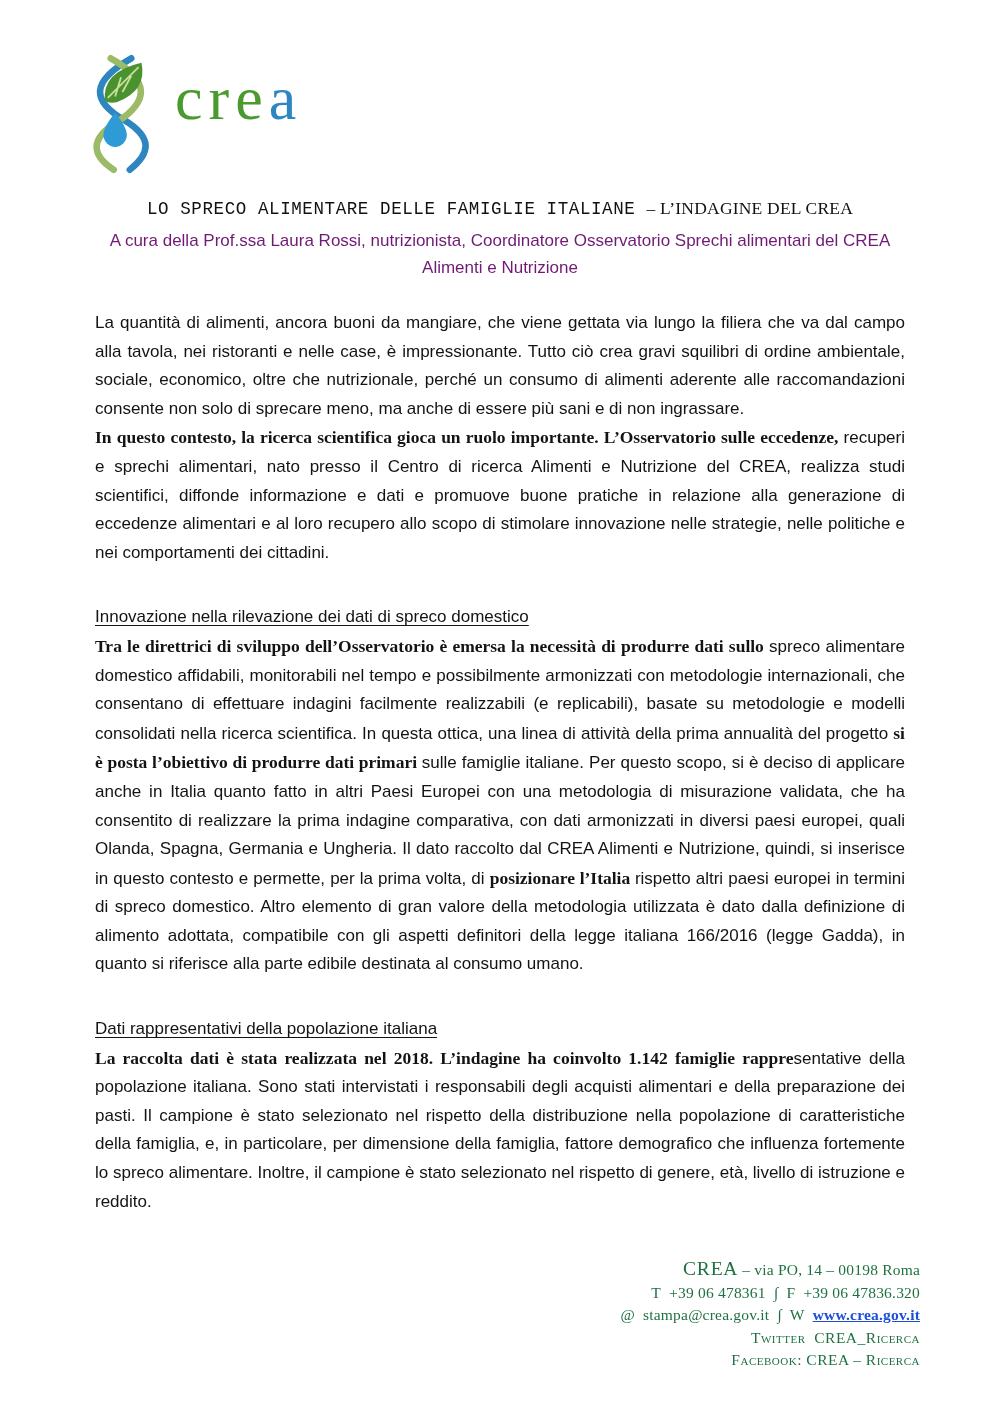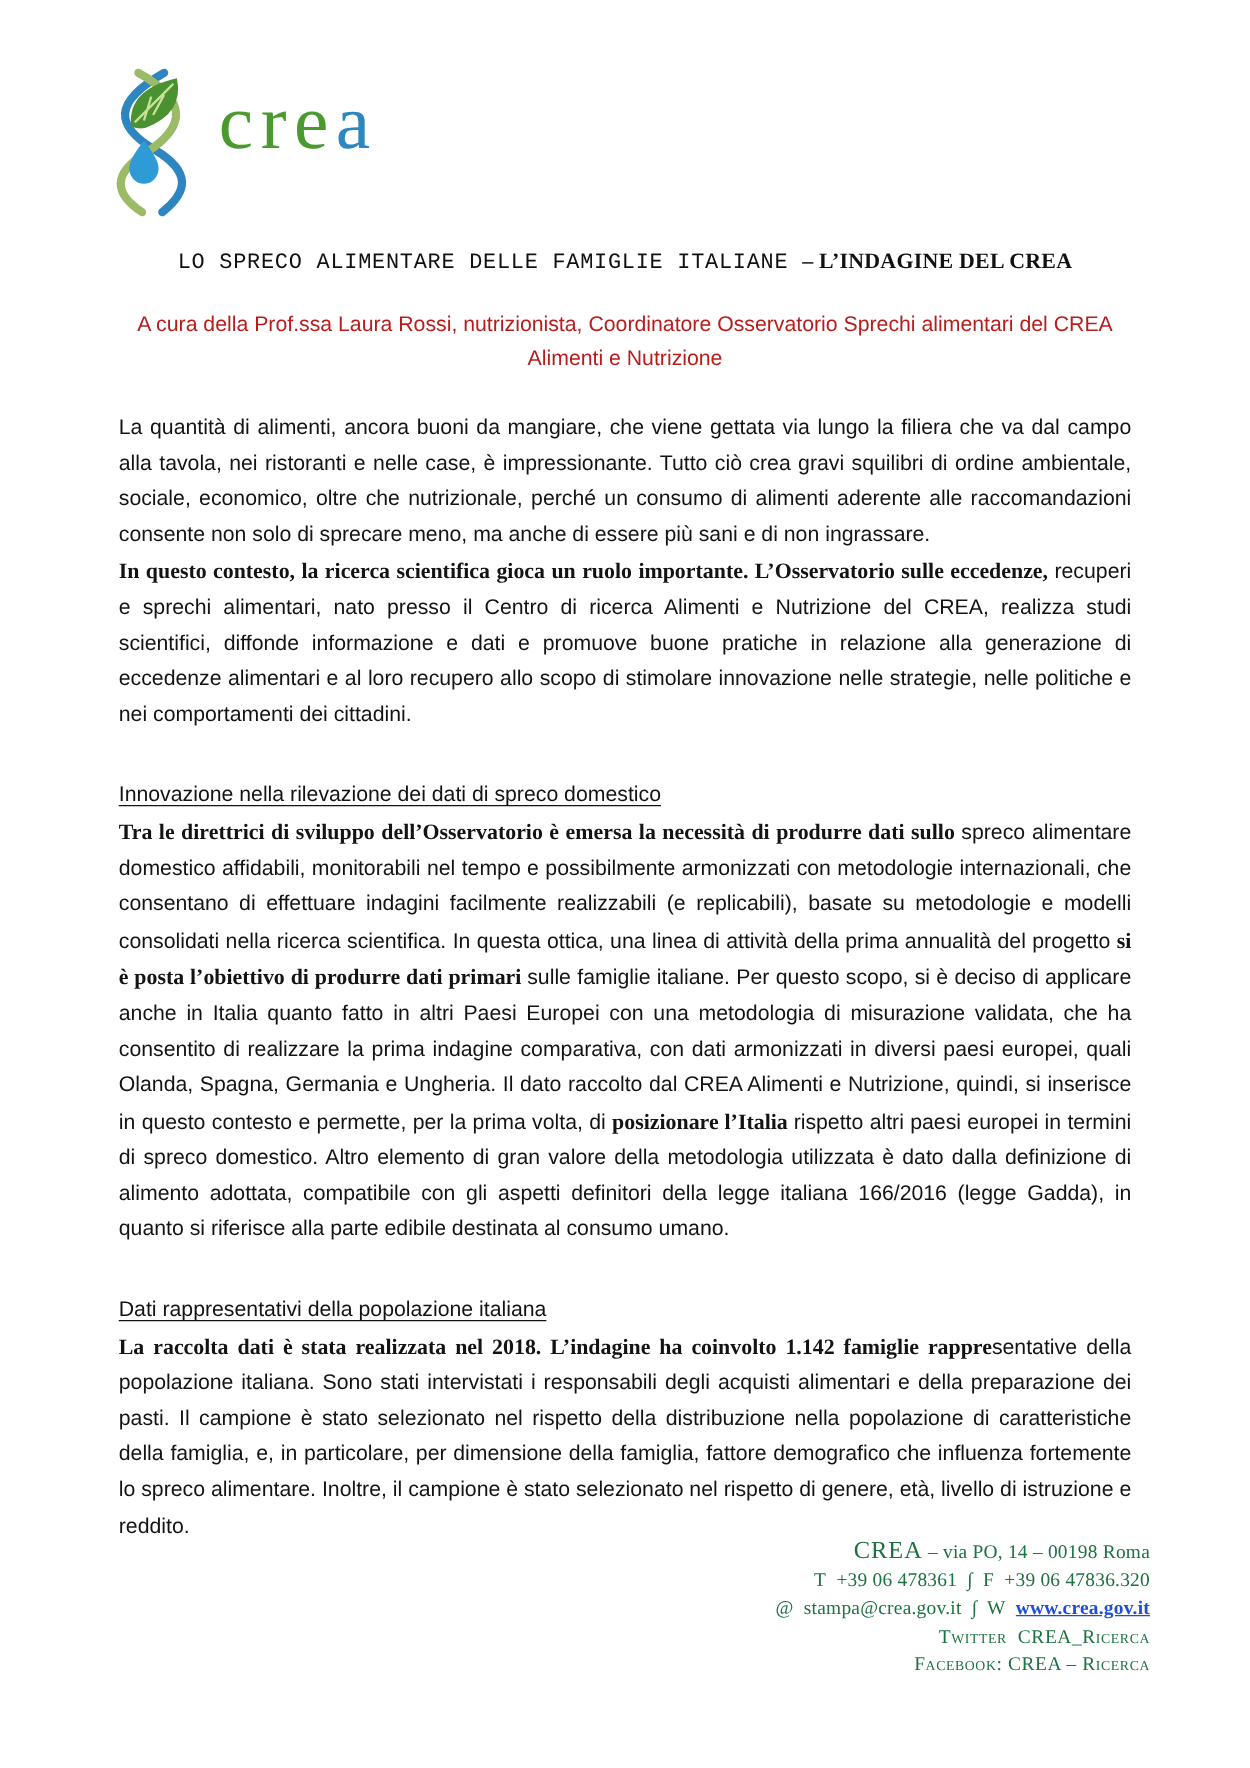--- a/index.html
+++ b/index.html
@@ -40,27 +40,27 @@
   }
 
   
   .doc-title {
     margin-top: 24px;
     text-align: center;
     font-size: 17.5px;
     color: #111;
   }
   .title-sans { font-family: Liberation Mono, monospace; letter-spacing: 0.6px; }
-  .title-serif { font-family: "Liberation Serif", serif; font-weight: 700; letter-spacing: 0.2px; }
+  .title-serif { font-family: "Liberation Serif", serif; font-weight: 400; letter-spacing: 0.2px; }
   .doc-byline {
-    margin-top: 26px;
+    margin-top: 8px;
     text-align: center;
     font-size: 17px;
     line-height: 27px;
-    color: #b91c1c;
+    color: #701a75;
   }
 
   
   .doc-body {
     margin-top: 28px;
     font-size: 17px;
     line-height: 28.6px;
     text-align: justify;
     color: #131313;
   }
@@ -70,21 +70,21 @@
     text-decoration: underline;
     text-underline-offset: 3px;
     text-align: left;
   }
   .seg-sans { font-family: "Liberation Sans", sans-serif; }
   .seg-serif { font-family: "Liberation Serif", serif; font-size: 17.5px; font-weight: bold; }
 
   
   .doc-footer {
     position: absolute;
-    right: 80px; top: 1230px;
+    right: 80px; top: 1258px;
     text-align: right;
     font-family: "Liberation Serif", serif;
     color: #1e7140;
     font-size: 15.5px;
     line-height: 22.5px;
     letter-spacing: 0.2px;
   }
   .footer-crea-name { font-size: 19.5px; letter-spacing: 0.8px; }
   .footer-caps { font-variant: small-caps; letter-spacing: 0.5px; }
   .footer-link {

